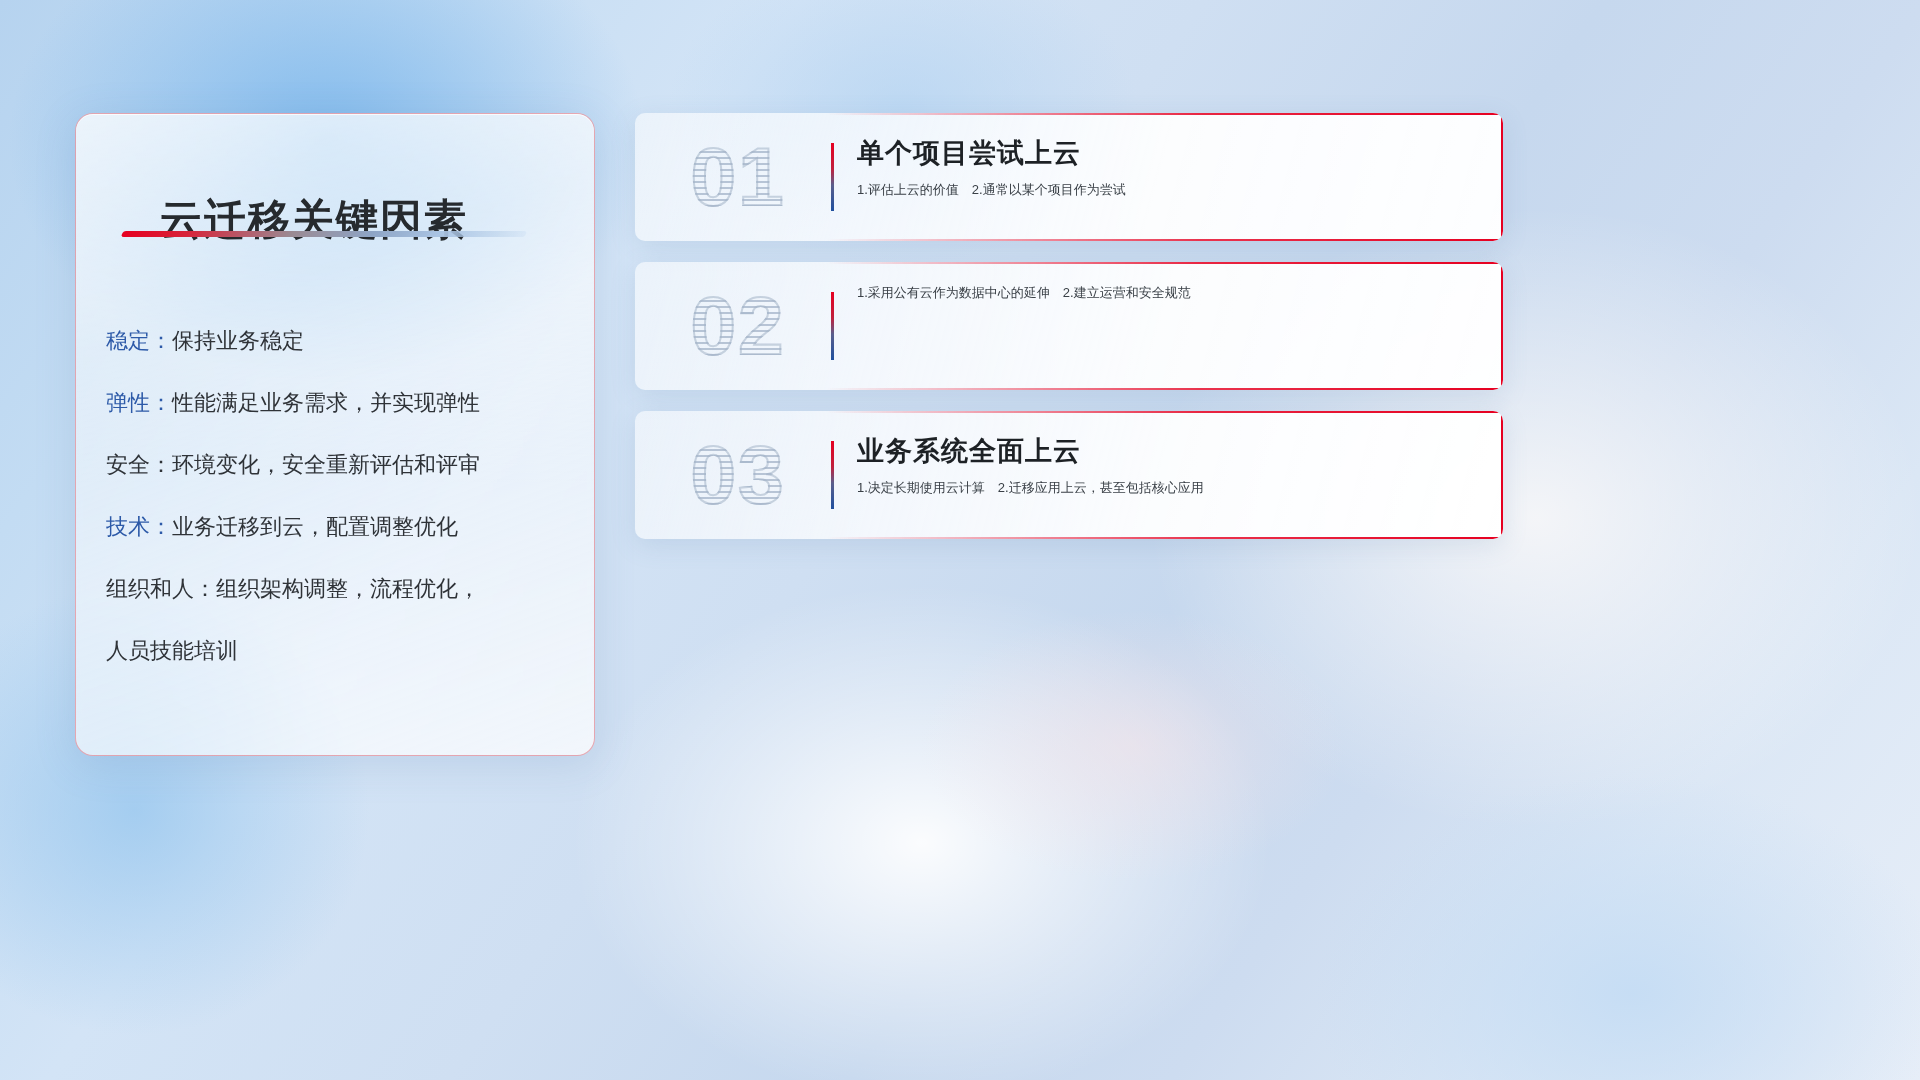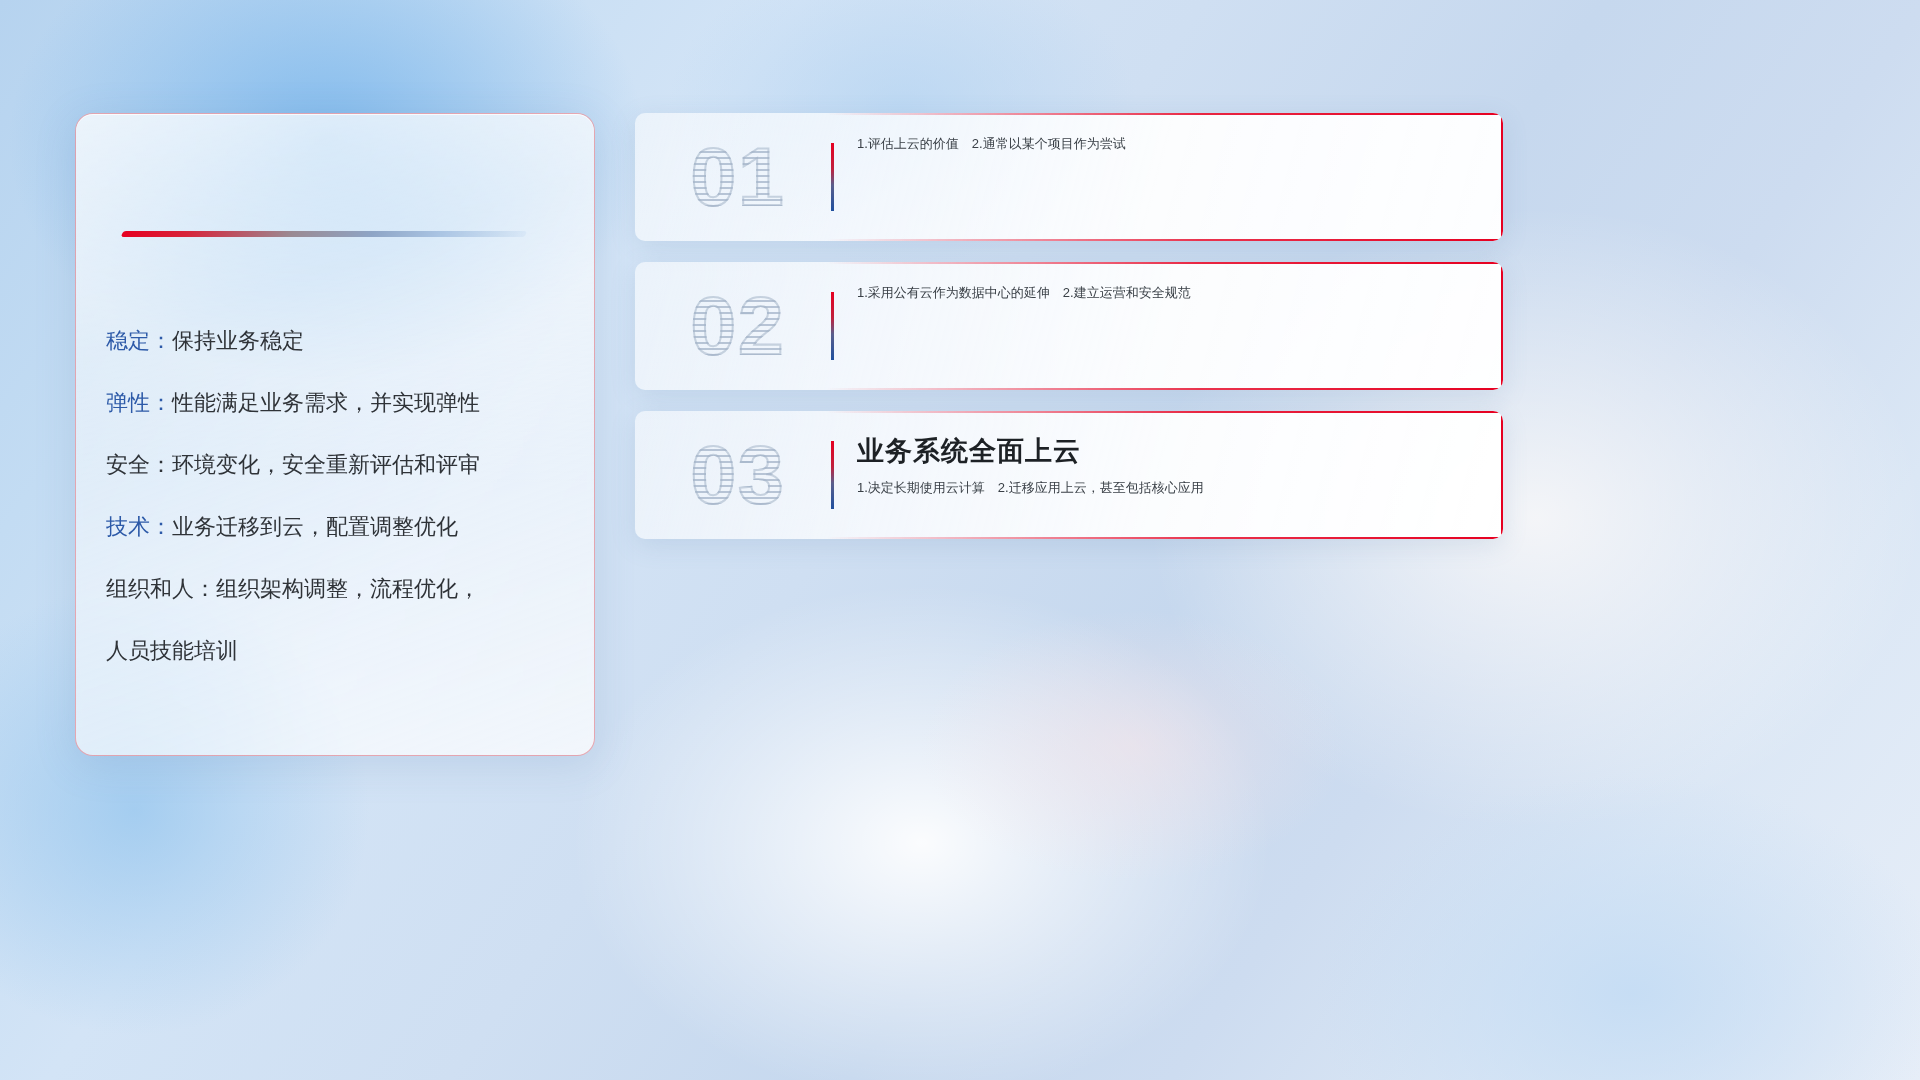--- a/index.html
+++ b/index.html
@@ -139,39 +139,41 @@
   <div class="bg-glow-f"></div>
   <div class="bg-glow-d"></div>
   <div class="bg-glow-b"></div>
   <div class="bg-glow-c"></div>
   <div class="bg-tint-pink"></div>
   <div class="bg-glow-e"></div>
 </div>
 
 <section id="left-panel">
   <div class="panel-sheen"></div>
+  <h1 id="panel-title">云迁移关键因素</h1>
   <div id="title-rule"></div>
   <div id="factor-list">
       <div class="factor-row accent"><span class="flabel">稳定：</span><span class="ftext">保持业务稳定</span></div>
       <div class="factor-row accent"><span class="flabel">弹性：</span><span class="ftext">性能满足业务需求，并实现弹性</span></div>
       <div class="factor-row plain"><span class="flabel">安全：</span><span class="ftext">环境变化，安全重新评估和评审</span></div>
       <div class="factor-row accent"><span class="flabel">技术：</span><span class="ftext">业务迁移到云，配置调整优化</span></div>
       <div class="factor-row plain"><span class="flabel">组织和人：</span><span class="ftext">组织架构调整，流程优化，</span></div>
       <div class="factor-row plain"><span class="flabel"></span><span class="ftext">人员技能培训</span></div>
     </div>
 </section>
 
 <section id="steps">
     <article class="step-card">
       <div class="edge"></div>
       <div class="edge-b"></div>
       <div class="edge-r"></div>
       <div class="step-num">01</div>
       <div class="step-bar"></div>
       <div class="step-body">
+        <div class="step-title">单个项目尝试上云</div>
         <div class="step-desc">1.评估上云的价值　2.通常以某个项目作为尝试</div>
       </div>
     </article>
     <article class="step-card">
       <div class="edge"></div>
       <div class="edge-b"></div>
       <div class="edge-r"></div>
       <div class="step-num">02</div>
       <div class="step-bar"></div>
       <div class="step-body">

